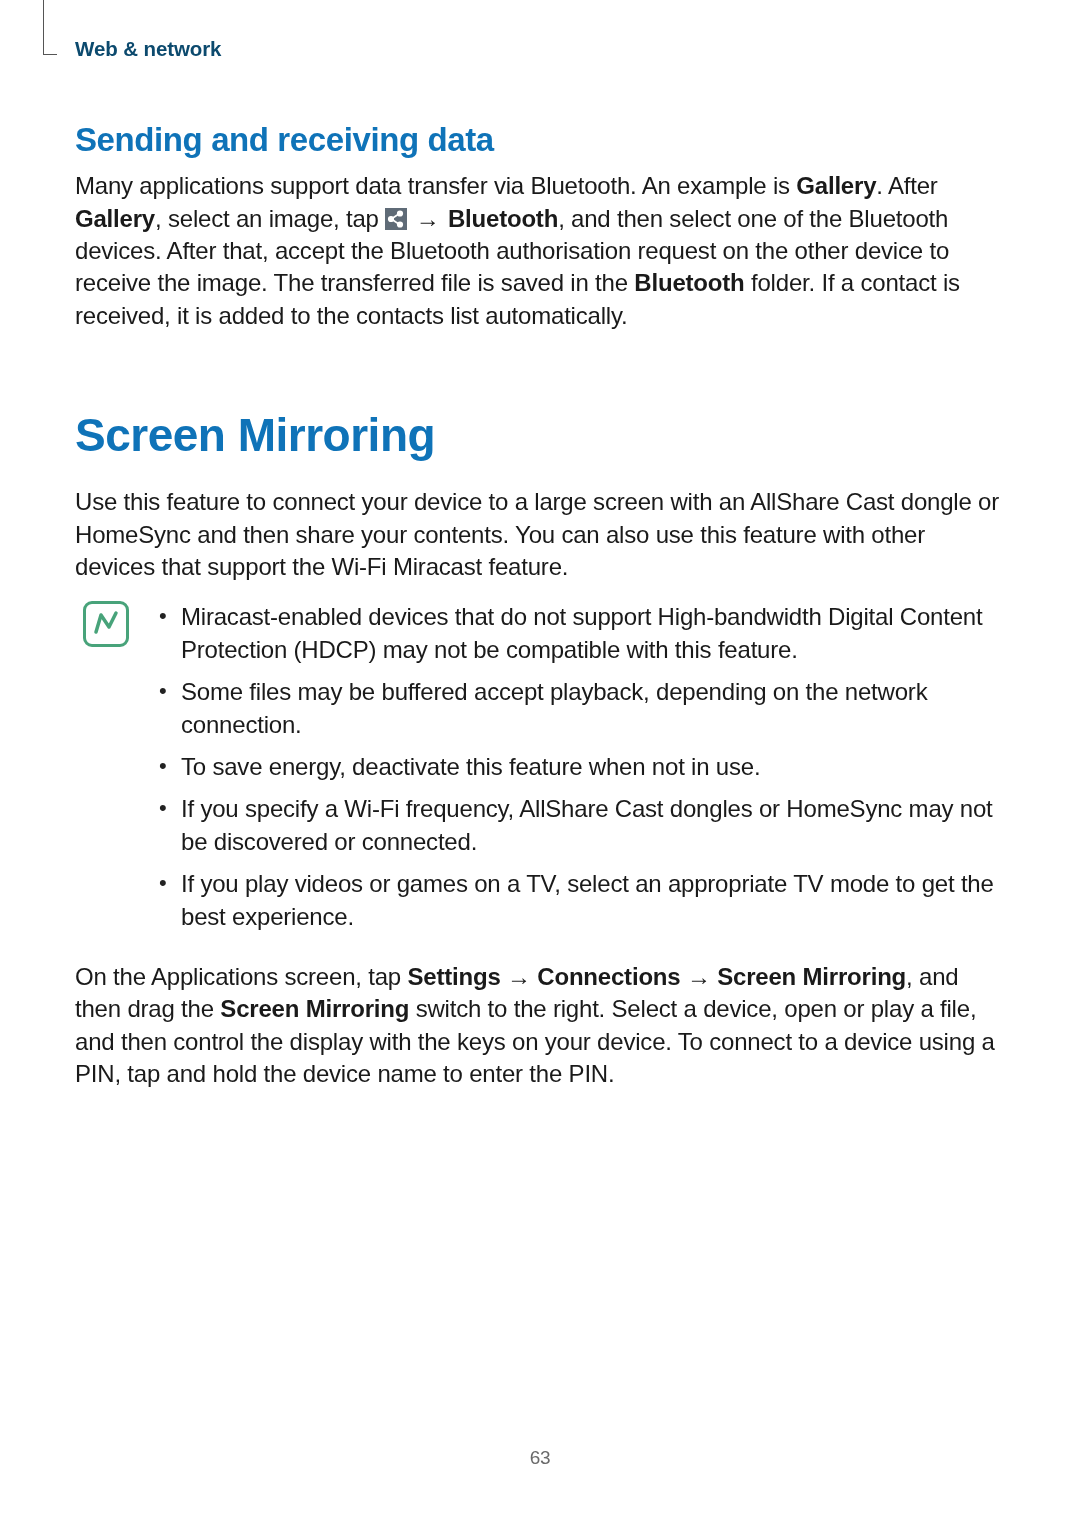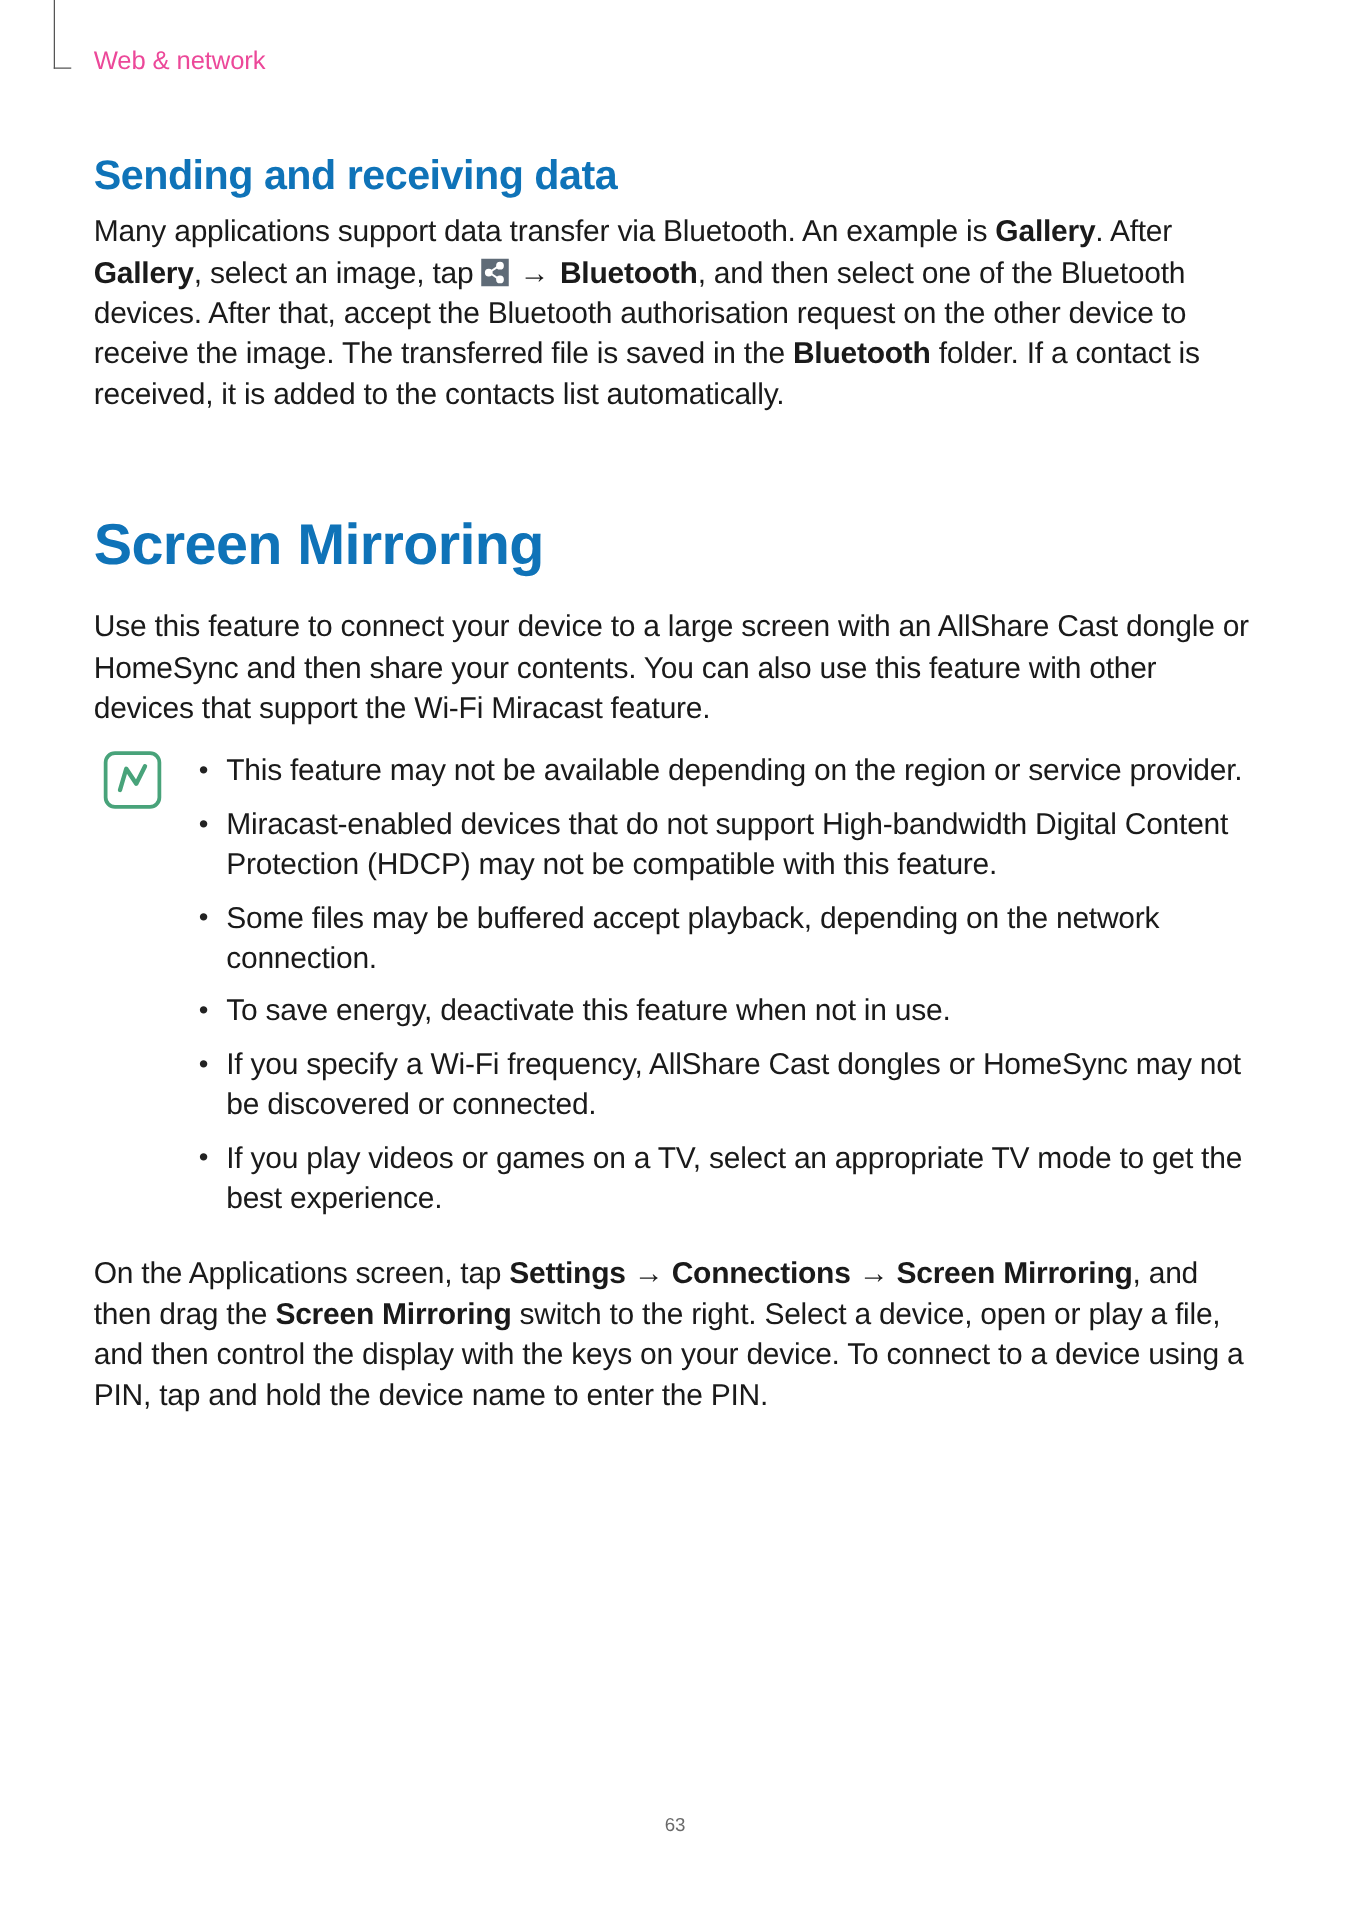--- a/index.html
+++ b/index.html
@@ -19,24 +19,25 @@
   .bracket {
     position: absolute;
     top: 0;
     left: 43px;
     width: 14px;
     height: 55px;
     border-left: 1.5px solid #555;
     border-bottom: 1.5px solid #555;
   }
   .running-head {
-    color: #ec4899;
+    color: #0c4a6e;
     font-size: 20.5px;
     margin: 0 0 55px 0;
     letter-spacing: -0.1px;
+    font-weight: bold;
   }
   .h3 {
     color: #0f73b8;
     font-size: 33px;
     font-weight: 700;
     margin-bottom: 8px;
     letter-spacing: -0.4px;
   }
   .h2 {
     color: #0f73b8;
@@ -83,21 +84,21 @@
     font-size: 22px;
     color: #222;
   }
   .para2 { margin-top: 18px; }
   .page-num {
     position: absolute;
     bottom: 56px;
     left: 0; right: 0;
     text-align: center;
     color: #6a6a6a;
-    font-size: 15px;
+    font-size: 19px;
   }
 </style>
 </head>
 <body>
 
 <div class="bracket"></div>
 
 <div class="page">
 
   <div class="running-head">Web &amp; network</div>
@@ -122,21 +123,20 @@
 
   <div class="note-block">
     <div class="note-icon-wrap">
       <div class="note-icon">
         <svg width="30" height="30" viewBox="0 0 30 30">
             <path d="M5 23 L10 6 L18 18 L25 4" fill="none" stroke="#48a37a" stroke-width="3.5" stroke-linejoin="round" stroke-linecap="round"></path>
           </svg>
       </div>
     </div>
     <ul class="note-list">
-      <li>This feature may not be available depending on the region or service provider.</li>
       <li>Miracast-enabled devices that do not support High-bandwidth Digital Content Protection (HDCP) may not be compatible with this feature.</li>
       <li>Some files may be buffered accept playback, depending on the network connection.</li>
       <li>To save energy, deactivate this feature when not in use.</li>
       <li>If you specify a Wi-Fi frequency, AllShare Cast dongles or HomeSync may not be discovered or connected.</li>
       <li>If you play videos or games on a TV, select an appropriate TV mode to get the best experience.</li>
     </ul>
   </div>
 
   <p class="para para2">
     <span>On the Applications screen, tap </span><span class="bold">Settings</span><span> → </span><span class="bold">Connections</span><span> → </span><span class="bold">Screen Mirroring</span><span>, and then drag the </span><span class="bold">Screen Mirroring</span><span> switch to the right. Select a device, open or play a file, and then control the display with the keys on your device. To connect to a device using a PIN, tap and hold the device name to enter the PIN.</span>

